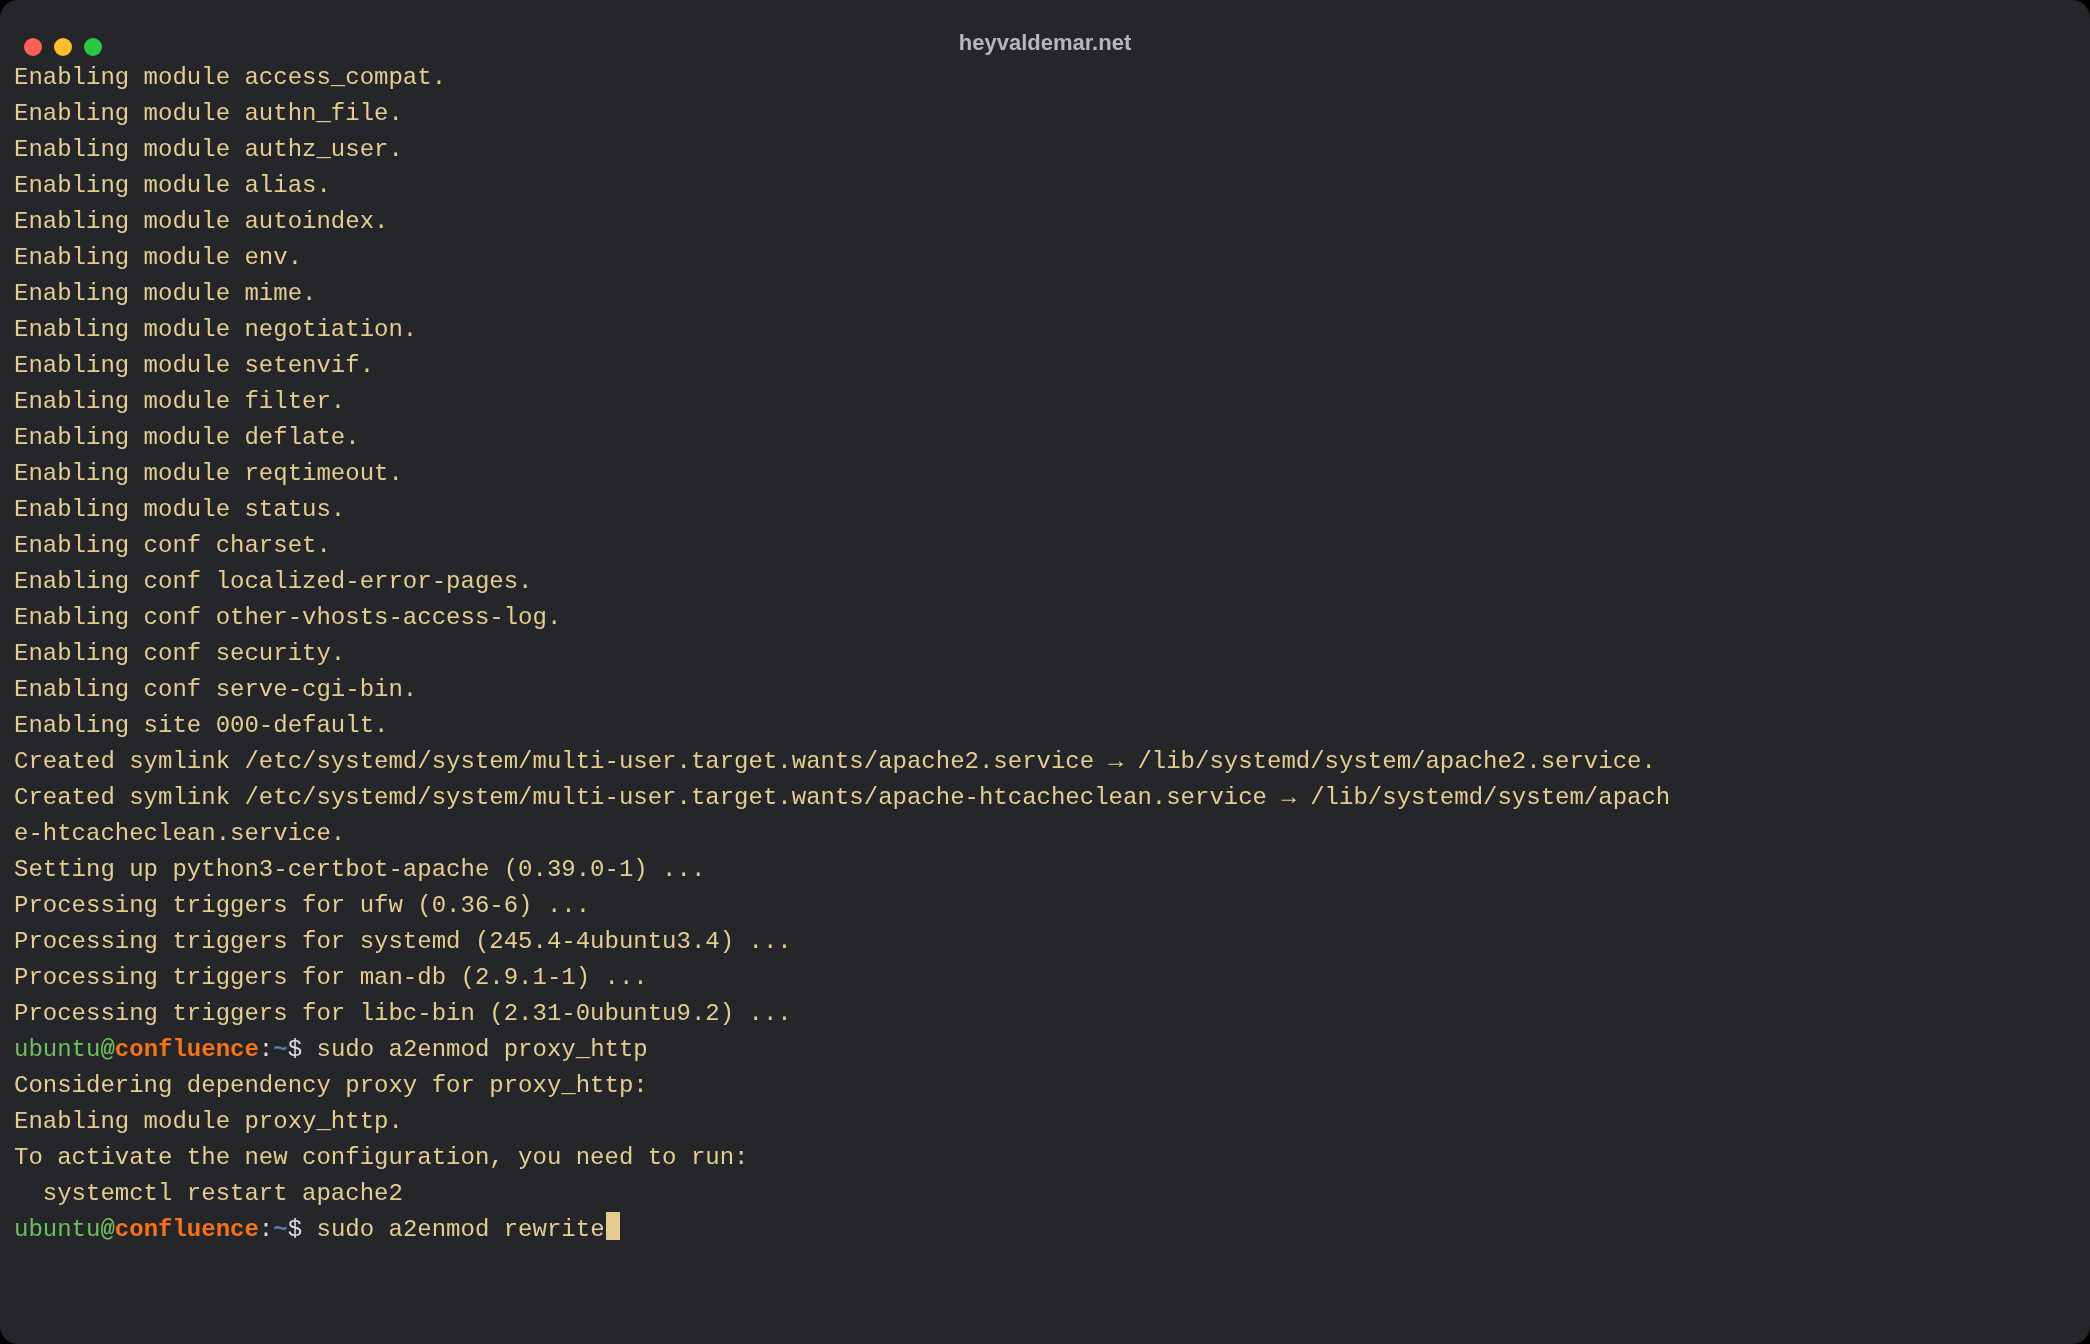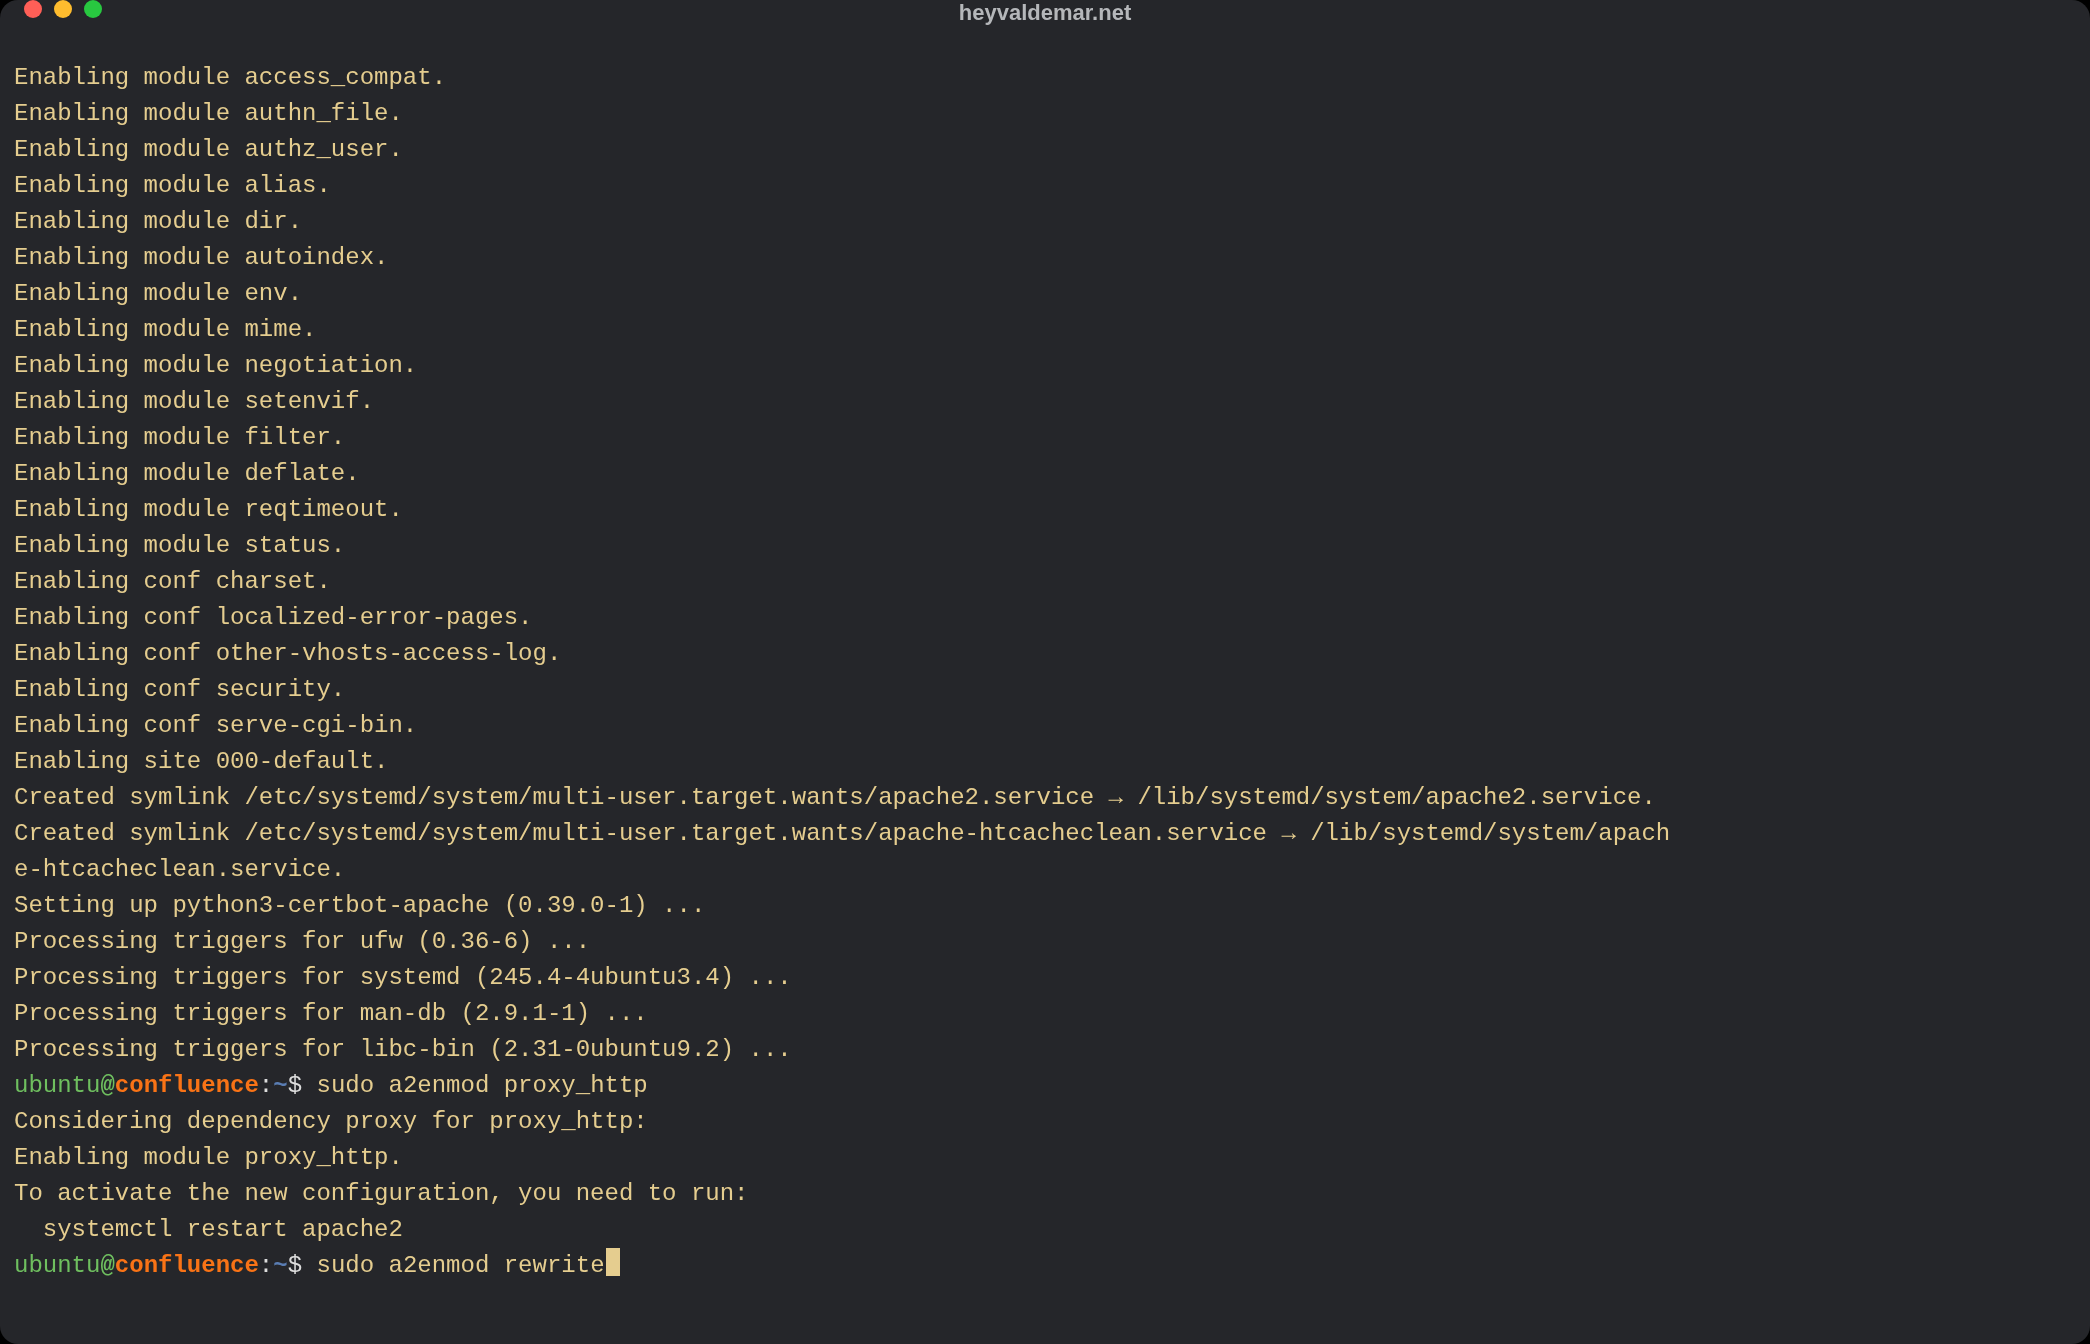--- a/index.html
+++ b/index.html
@@ -14,21 +14,21 @@
     height: 1344px;
     background: #25262a;
     border-radius: 18px;
     box-sizing: border-box;
     overflow: hidden;
     font-family: "Menlo", "Monaco", "Consolas", "Liberation Mono", monospace;
   }
   .titlebar {
     height: 56px;
     display: flex;
-    align-items: flex-start;
+    align-items: flex-end;
     position: relative;
   }
   .traffic-lights {
     display: flex;
     gap: 12px;
     margin-left: 24px;
   }
   .light {
     width: 18px;
     height: 18px;
@@ -81,21 +81,20 @@
       <div class="light green"></div>
     </div>
     <div class="title">heyvaldemar.net</div>
   </div>
 
   <div class="terminal">
     <span class="line out">Enabling module access_compat.</span>
     <span class="line out">Enabling module authn_file.</span>
     <span class="line out">Enabling module authz_user.</span>
     <span class="line out">Enabling module alias.</span>
-    <span class="line out">Enabling module dir.</span>
     <span class="line out">Enabling module autoindex.</span>
     <span class="line out">Enabling module env.</span>
     <span class="line out">Enabling module mime.</span>
     <span class="line out">Enabling module negotiation.</span>
     <span class="line out">Enabling module setenvif.</span>
     <span class="line out">Enabling module filter.</span>
     <span class="line out">Enabling module deflate.</span>
     <span class="line out">Enabling module reqtimeout.</span>
     <span class="line out">Enabling module status.</span>
     <span class="line out">Enabling conf charset.</span>

